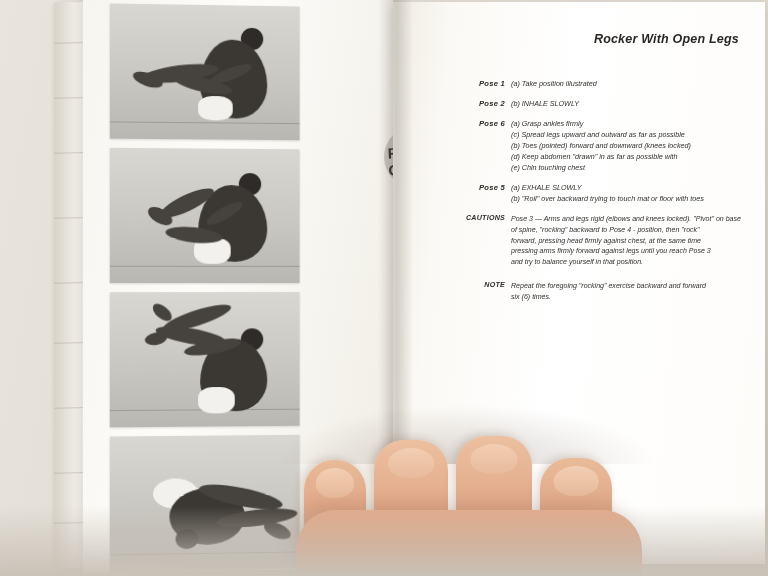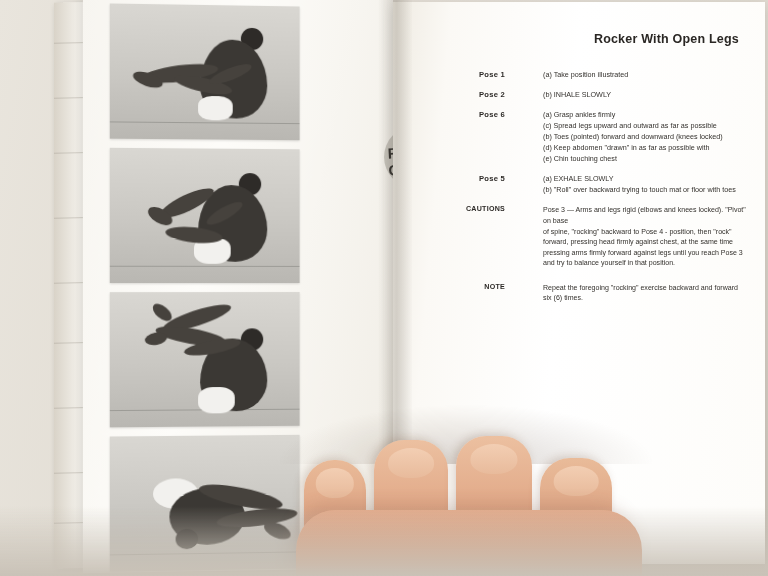--- a/index.html
+++ b/index.html
@@ -76,20 +76,21 @@
 
   
   .page-right {
     position: absolute;
     left: 345px;
     top: 8px;
     width: 372px;
     height: 562px;
     background: linear-gradient(95deg, #efebe2 0%, #fbf9f5 14%, #ffffff 45%, #fdfcf9 100%);
     box-shadow: 0 3px 12px rgba(0,0,0,0.12);
+    font-style: italic;
   }
 
   
   .gutter {
     position: absolute;
     left: 330px;
     top: 0;
     width: 34px;
     height: 580px;
     background: linear-gradient(90deg, rgba(120,112,100,0.0) 0%, rgba(120,112,100,0.28) 55%, rgba(120,112,100,0.02) 100%);
@@ -180,21 +181,21 @@
     top: 30px;
     font-size: 12.5px;
     font-weight: 700;
     color: #2a2724;
     letter-spacing: 0.2px;
   }
 
   .poses {
     position: absolute;
     left: 118px;
-    top: 68px;
+    top: 77px;
     width: 250px;
   }
   .pose-block {
     position: relative;
     margin-bottom: 9px;
   }
   .pose-label {
     position: absolute;
     left: -90px;
     top: 0;
@@ -203,21 +204,21 @@
     font-size: 7.6px;
     font-weight: 700;
     color: #2d2a27;
     letter-spacing: 0.25px;
   }
   .pose-lines {
     font-size: 7.2px;
     line-height: 1.52;
     color: #33302c;
   }
-  .pose-lines .ln { white-space: nowrap; margin-left: 32px; }
+  .pose-lines .ln { white-space: nowrap; }
   .pose-lines .ln.wrap { white-space: normal; }
 
   .note-block .pose-label,
   .caution-block .pose-label { font-size: 7.1px; }
   .note-block .pose-lines,
   .caution-block .pose-lines { font-size: 7.05px; line-height: 1.5; }
 
   .note-block { margin-top: 14px; }
   .caution-block { margin-top: 10px; }
   .caution-block .pose-lines { width: 235px; }

